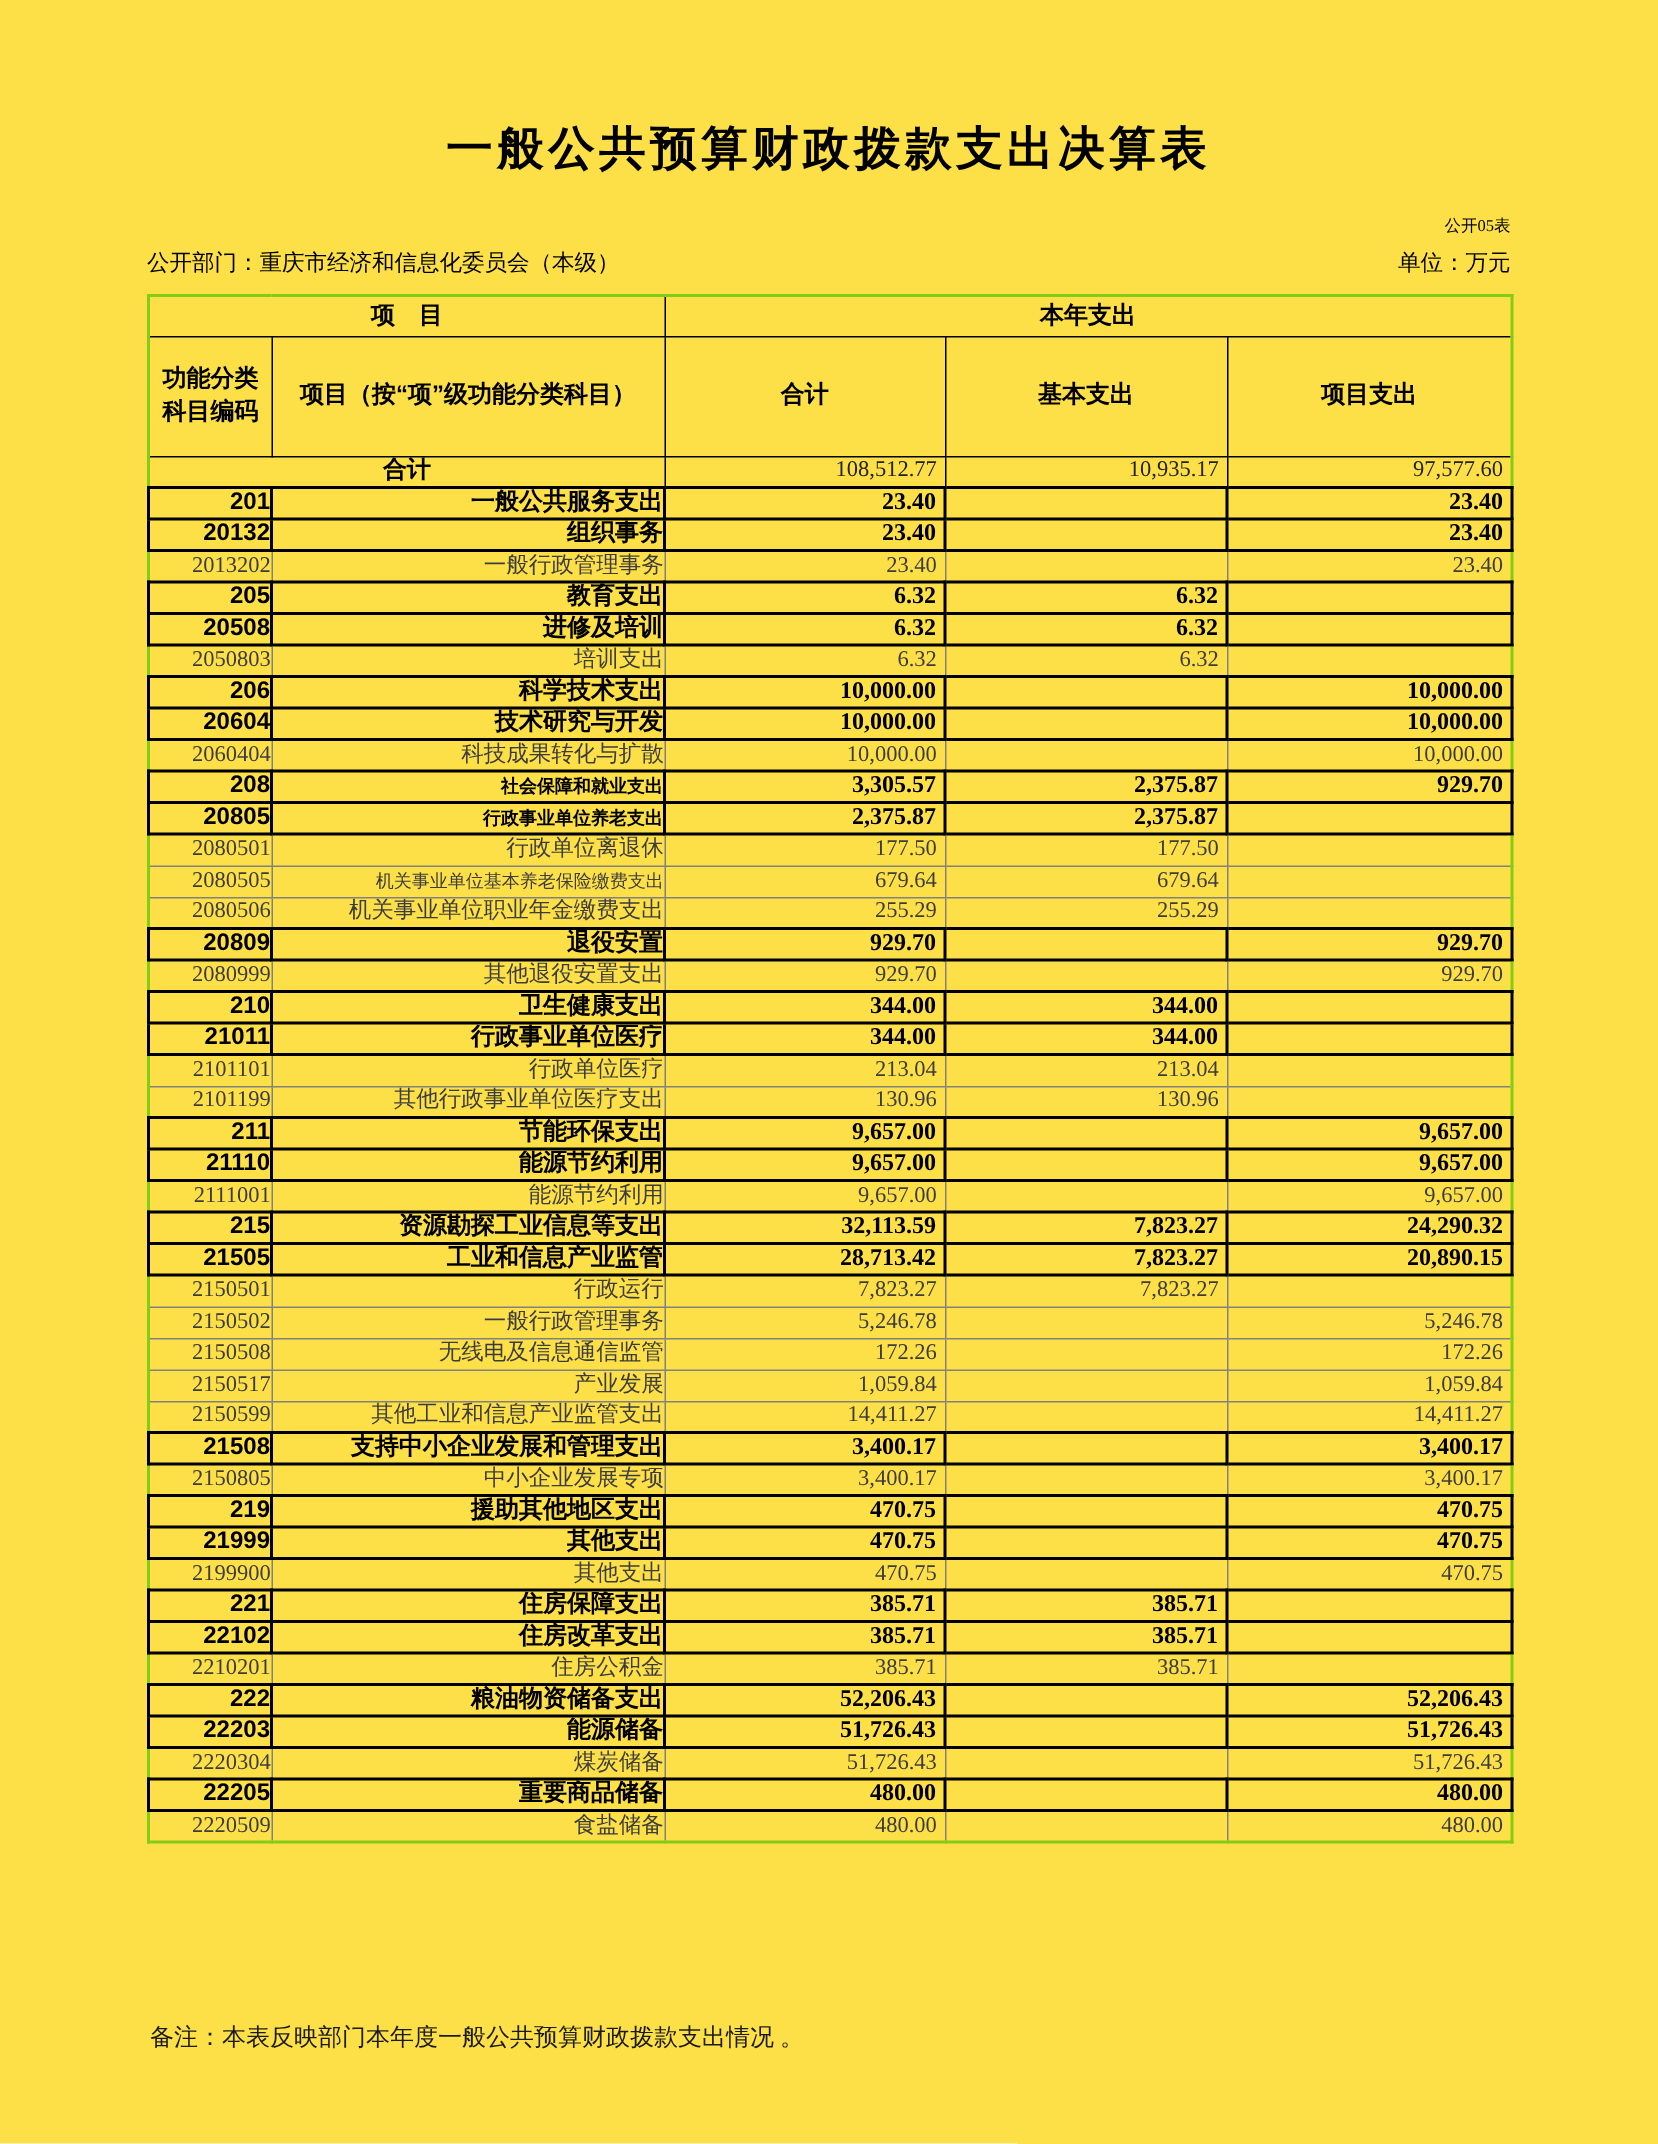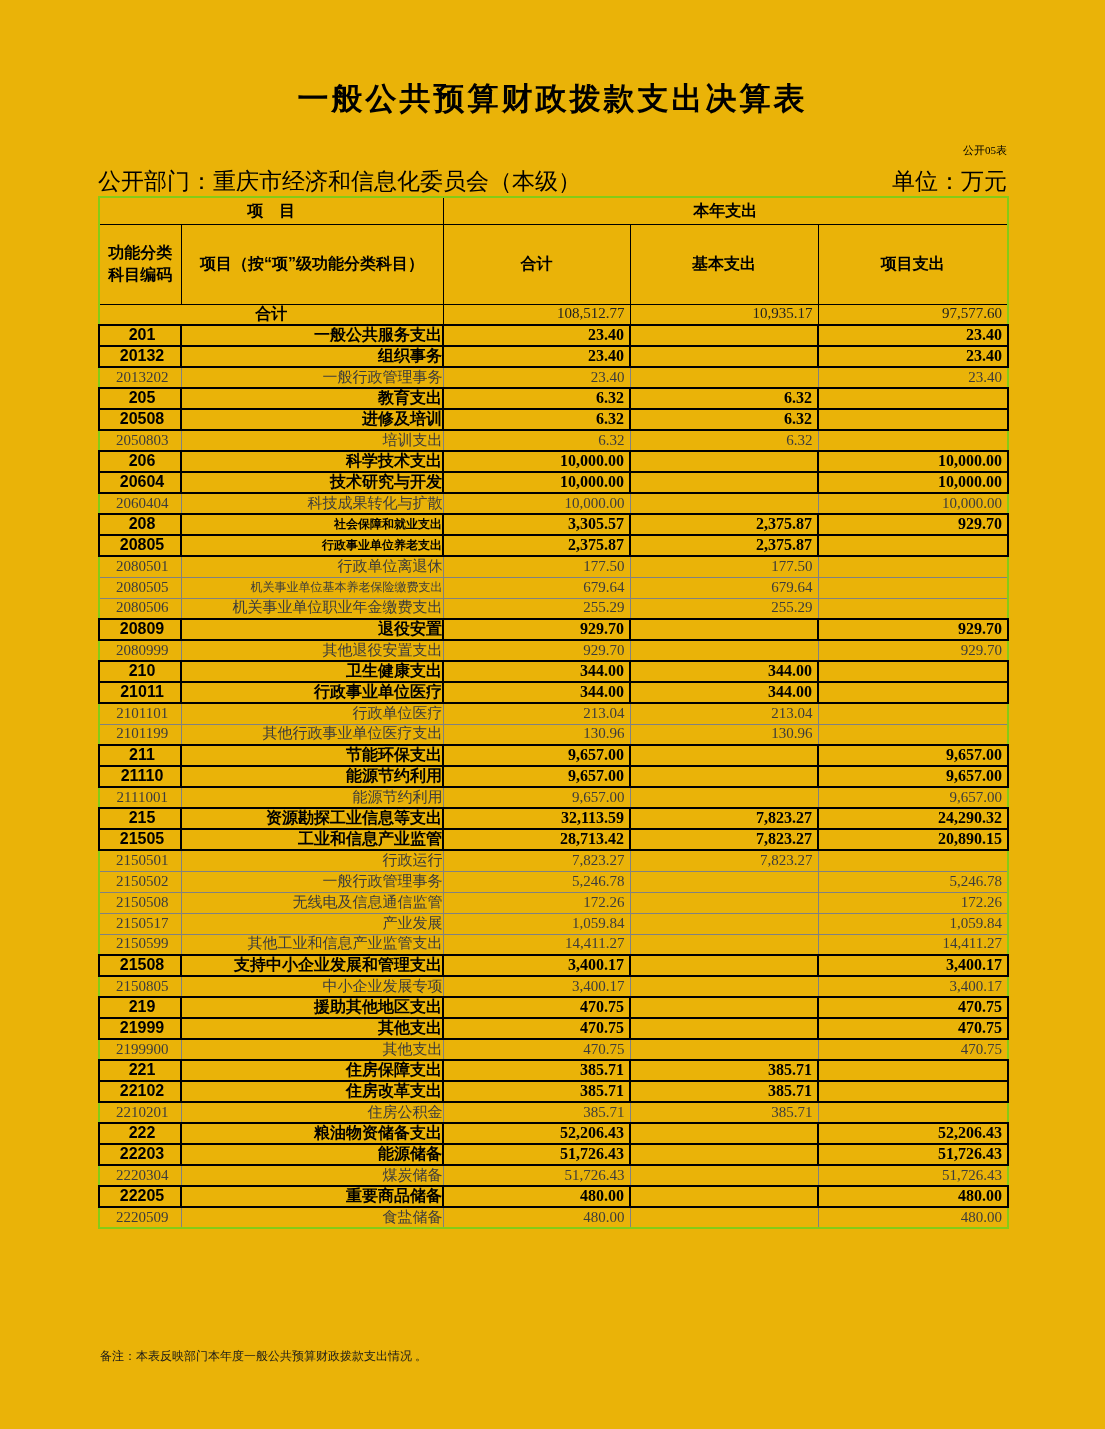--- a/index.html
+++ b/index.html
@@ -1,39 +1,39 @@
 <!DOCTYPE html>
 <html><head>
 <meta charset="utf-8">
 <style>
   * { margin:0; padding:0; box-sizing:border-box; }
   html,body { background:#ffffff; }
   .page {
     position:relative;
     width:1105px; height:1429px;
-    background:#eab308;
+    background:#fde047;
     font-family:"Liberation Serif", serif;
     color:#000;
     overflow:hidden;
   }
   .title {
     position:absolute; left:98px; top:78px; width:909px;
     text-align:center;
     font-family:"Liberation Sans", sans-serif;
     font-weight:bold; font-size:31px; letter-spacing:3px;
     color:#000;
   }
   .table-code {
     position:absolute; left:98px; top:143px; width:909px;
     text-align:right; font-size:11px;
   }
   .meta-row {
     position:absolute; left:98px; top:166px; width:909px;
     display:flex; justify-content:space-between;
-    font-size:23px;
+    font-size:15px;
     gap:22px;
   }
   table.fin {
     position:absolute; left:98px; top:196px;
     width:909px;
     border-collapse:collapse; table-layout:fixed;
     border:2px solid #84cc16;
   }
   col.c1 { width:82px; }
   col.c2 { width:262px; }
@@ -69,27 +69,27 @@
     font-family:"Liberation Sans", sans-serif; font-size:16px;
   }
   tr.cat td.num { font-family:"Liberation Serif", serif; font-size:16px; }
   
   tr.detail td {
     border:1px solid #818181;
     font-family:"Liberation Serif", serif;
     font-size:15px; color:#3c3c3c;
   }
   tr.detail td.name { padding-left:36px; }
-  td.code { padding-left:4px; text-align:center; }
+  td.code { padding-left:4px; text-align:right; }
   td.name { padding-left:5px; text-align:right; }
   td.num  { padding-right:5px; text-align:right; }
   tr.small td.name { font-size:12px; }
   .note {
     position:absolute; left:100px; top:1348px; width:909px;
-    font-size:12px; color:#1a1a1a;
+    font-size:16px; color:#1a1a1a;
   }
 </style>
 </head>
 <body>
 
 <div class="page">
 
   <div class="title">一般公共预算财政拨款支出决算表</div>
 
   <div class="table-code">公开05表</div>

